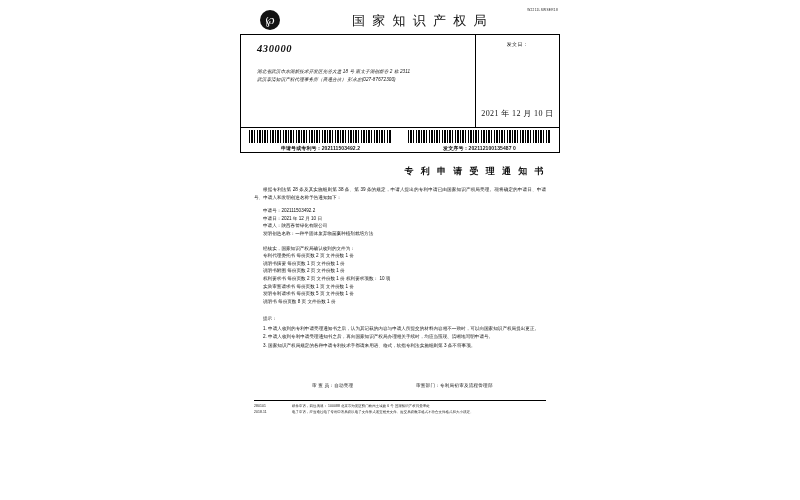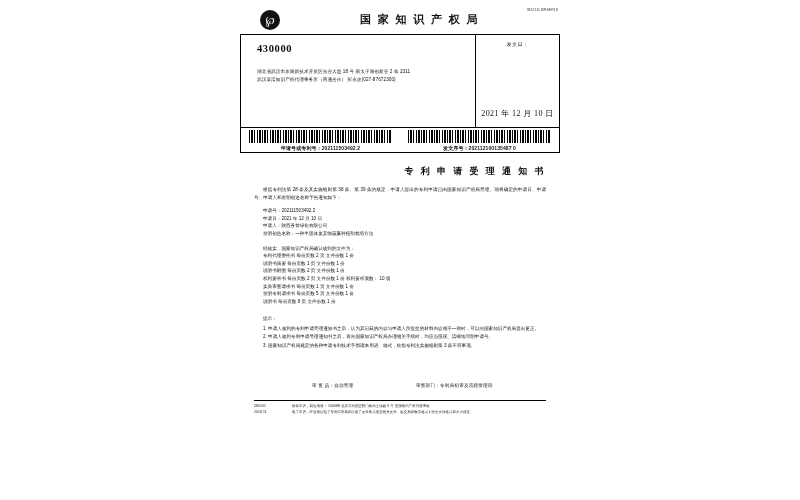--- a/index.html
+++ b/index.html
@@ -41,24 +41,24 @@
     border-radius: 50%;
     background: #111;
     color: #fff;
     font-size: 11px;
     line-height: 20px;
     text-align: center;
     font-family: "Liberation Serif", serif;
   }
   .office-title {
     position: absolute;
-    left: 120px;
+    left: 112px;
     top: 8px;
-    font-size: 11px;
-    font-weight: bold;
+    font-size: 13px;
+    font-weight: normal;
     letter-spacing: 2px;
     font-family: "Liberation Serif", serif;
   }
   .topright-code {
     position: absolute;
     right: 2px;
     top: 4px;
     font-size: 3.2px;
     letter-spacing: .3px;
     color: #222;
@@ -68,20 +68,21 @@
     position: relative;
     border: 1px solid #000;
     border-bottom: none;
     height: 92px;
   }
   .frame-left {
     position: absolute;
     left: 0; top: 0; right: 84px; bottom: 0;
     padding: 8px 6px 4px 16px;
     box-sizing: border-box;
+    font-style: italic;
   }
   .zip {
     font-size: 10.5px;
     font-weight: bold;
     letter-spacing: .6px;
     font-family: "Liberation Serif", serif;
     margin-bottom: 14px;
   }
   .addr-line {
     font-size: 4.6px;

